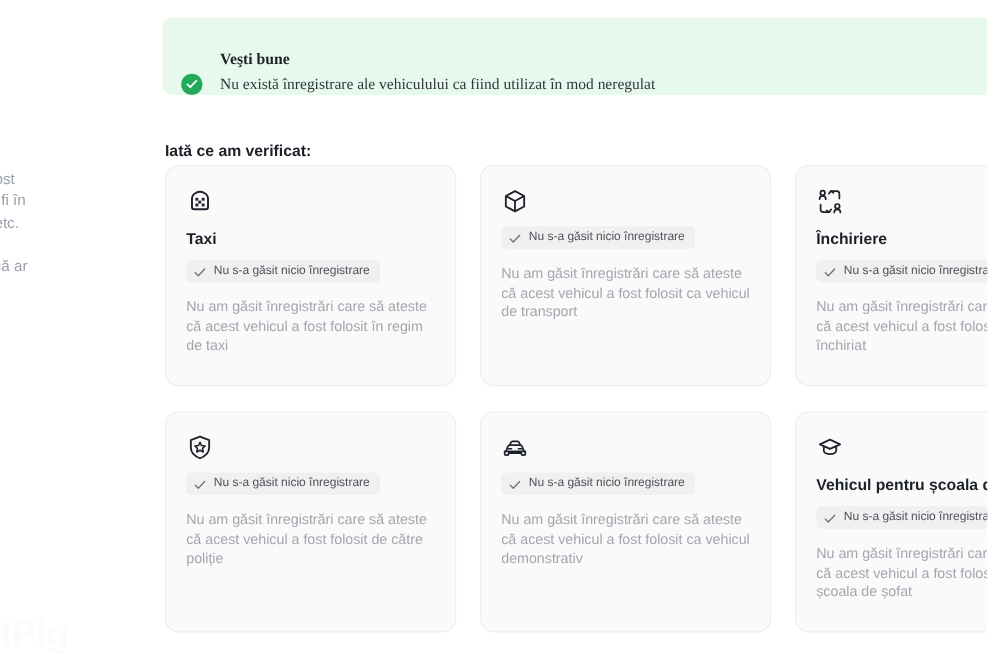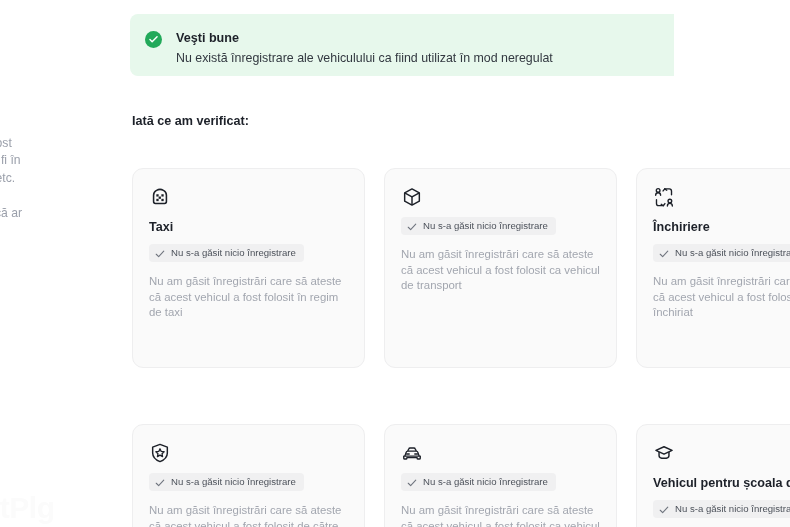--- a/index.html
+++ b/index.html
@@ -62,27 +62,28 @@
     top: 0;
     width: 660px;
     height: 527px;
   }
 
   
   .alert {
     position: absolute;
     left: 0;
     top: 14px;
-    width: 544px;
+    width: 660px;
     height: 62px;
     background: #e7f8ec;
     border-radius: 8px 0 0 8px;
     display: flex;
-    align-items: flex-start;
+    align-items: flex-end;
     padding: 16px 0 0 15px;
+    font-family: Liberation Serif, serif;
   }
   .alert-icon {
     width: 17px;
     height: 17px;
     border-radius: 50%;
     background: #22a95a;
     flex: 0 0 auto;
     margin-top: 1px;
     display: flex;
     align-items: center;
@@ -121,27 +122,26 @@
     top: 132px;
     width: 700px;
     display: grid;
     grid-template-columns: 233px 233px 233px;
     column-gap: 19px;
     row-gap: 20px;
   }
 
   .card {
     width: 233px;
-    height: 200px;
+    height: 177px;
     background: #fafafa;
     border: 1px solid #eeeeef;
     border-radius: 11px;
     padding: 17px 16px 0 16px;
     overflow: hidden;
-    margin-top: 36px;
   }
 
   .card-icon {
     width: 22px;
     height: 22px;
     color: #1d2129;
   }
   .card-icon svg { display: block; width: 22px; height: 22px; }
 
   .card-title {

